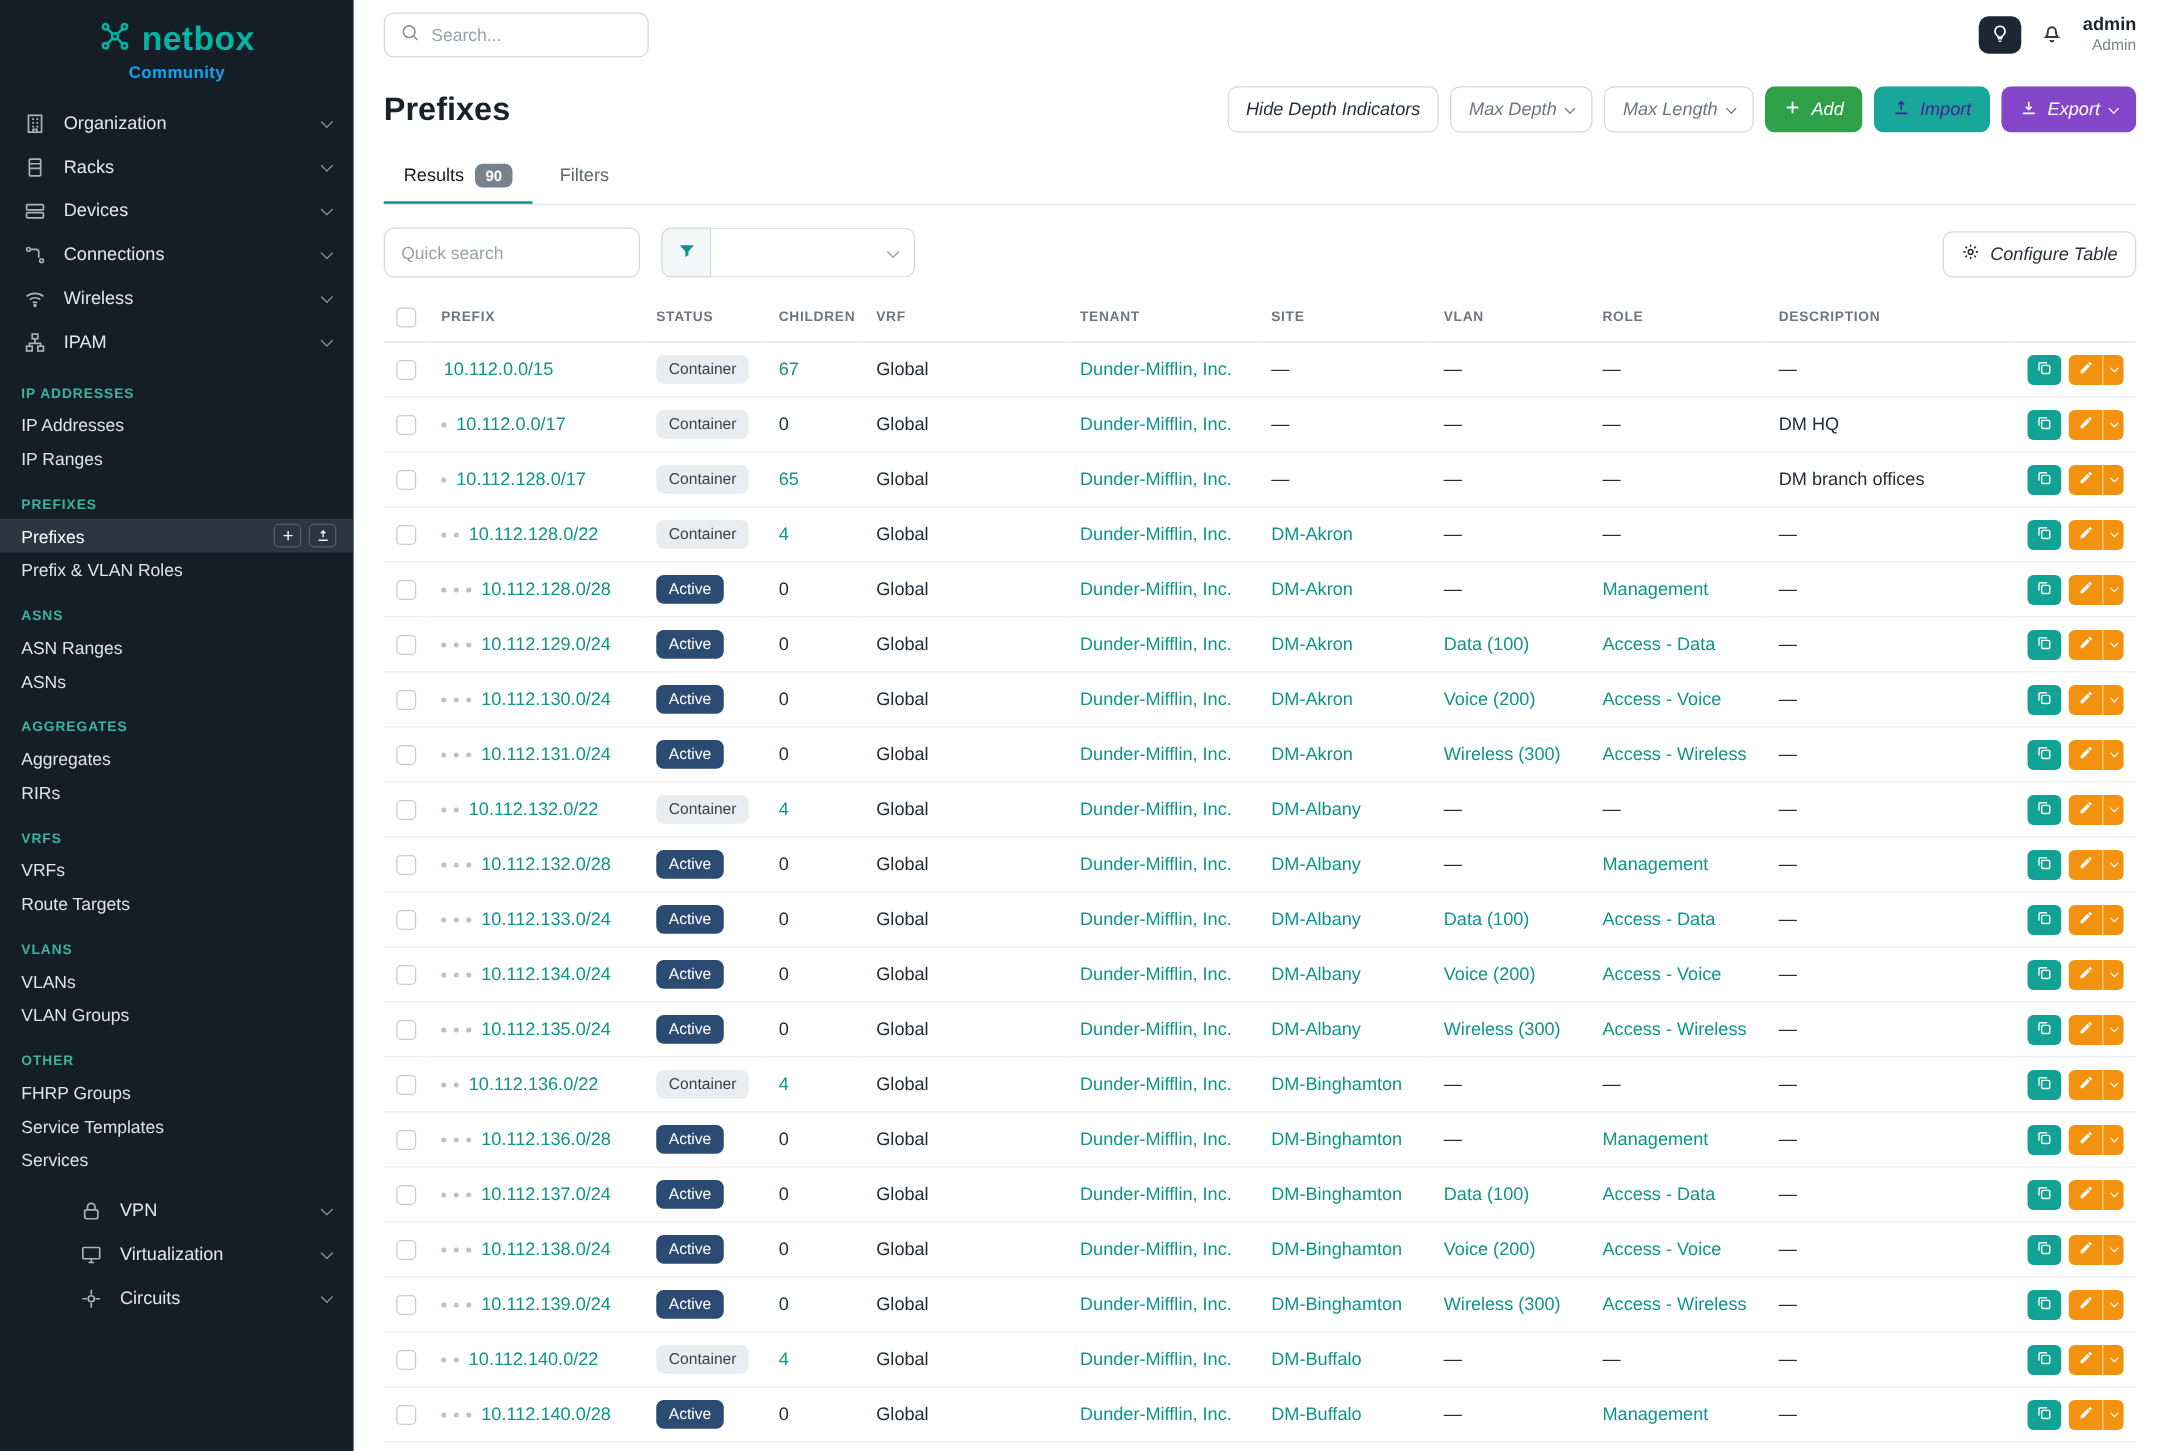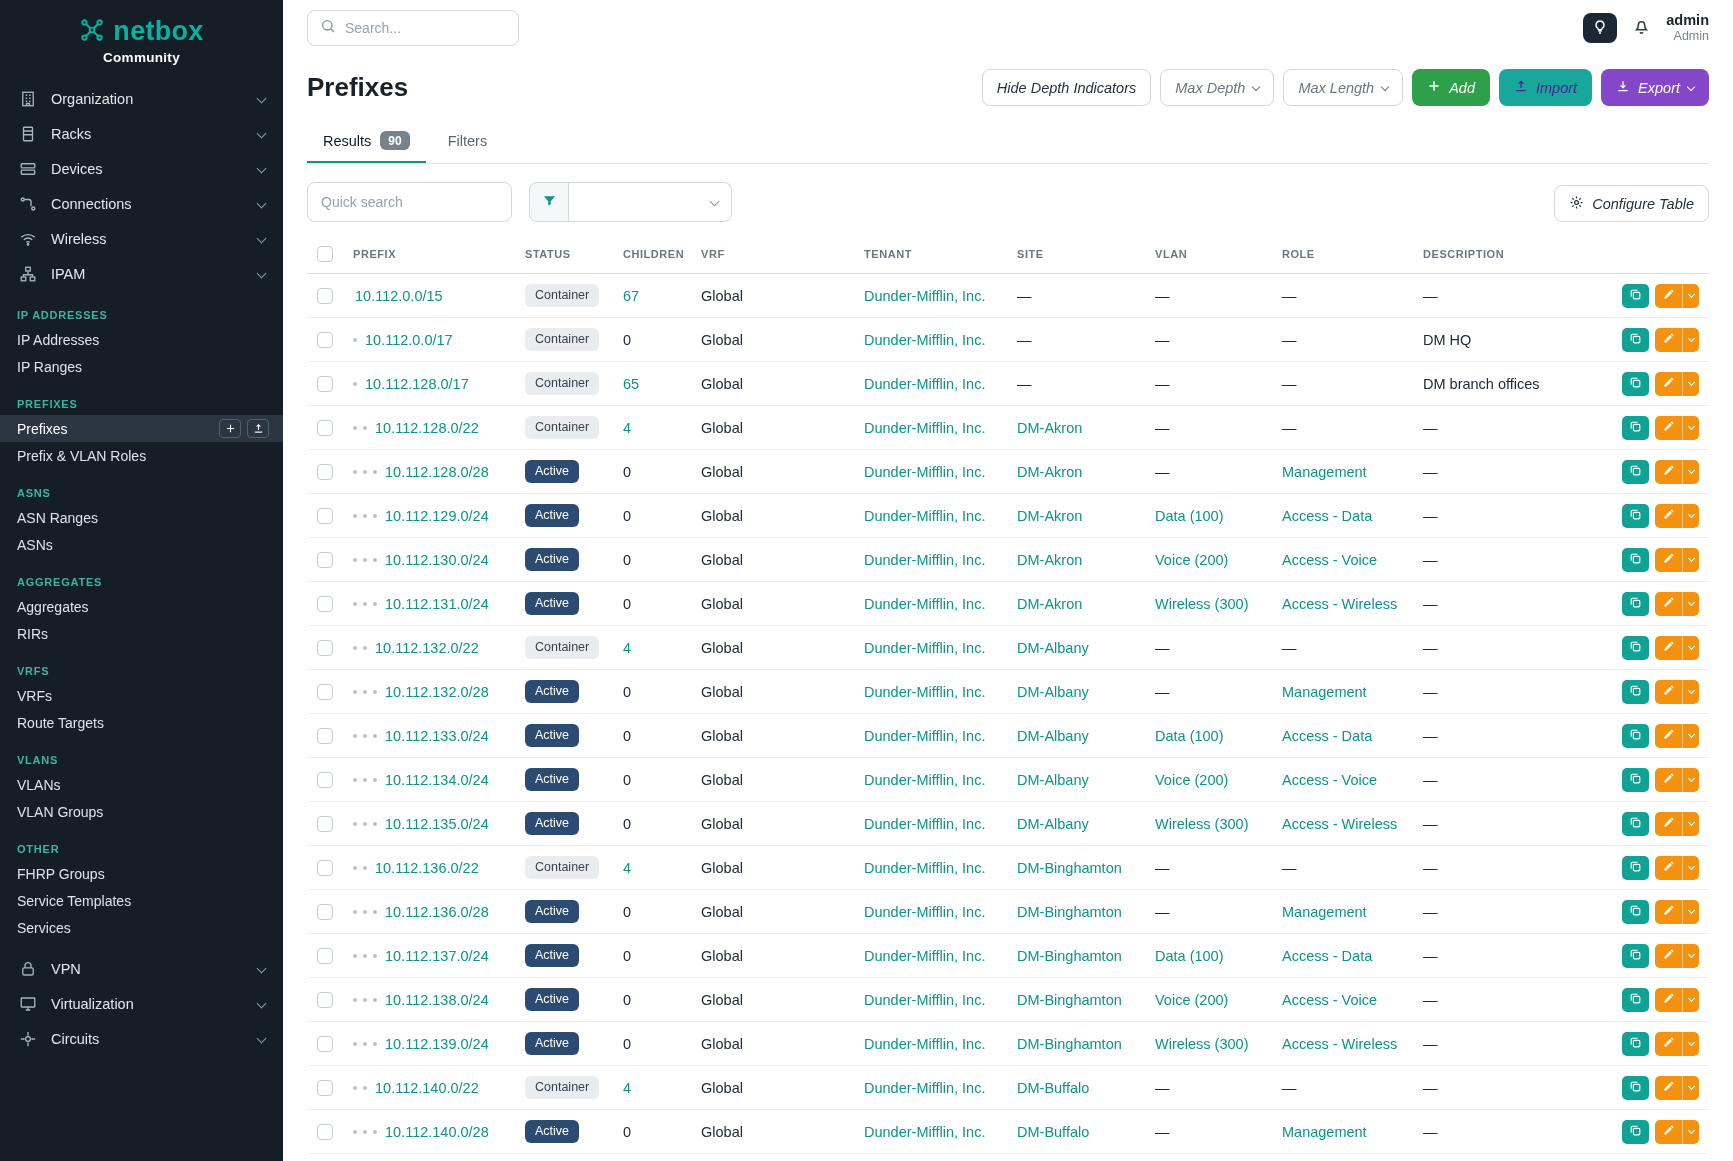--- a/index.html
+++ b/index.html
@@ -5,32 +5,32 @@
   * { margin:0; padding:0; box-sizing:border-box; }
   html,body { width:1733px; height:1161px; overflow:hidden; }
   body { font-family:"Liberation Sans", sans-serif; background:#ffffff; color:#1b2530; }
   .app { display:flex; width:1733px; height:1161px; overflow:hidden; }
 
   
   .sidebar { width:283px; flex-shrink:0; background:#151e27; color:#d5dce2; overflow:hidden; }
   .brand { padding:16px 0 6px; text-align:center; }
   .brand-row { display:flex; align-items:center; justify-content:center; gap:8px; }
   .brand-name { color:#00b5a3; font-size:27px; font-weight:700; letter-spacing:.3px; }
-  .brand-sub { color:#ffffff; font-size:13.5px; font-weight:700; margin-top:3px; letter-spacing:.3px; }
+  .brand-sub { color:#0ea5e9; font-size:13.5px; font-weight:700; margin-top:3px; letter-spacing:.3px; }
   .side-nav { padding-top:10px; }
   .nav-item { display:flex; align-items:center; gap:13px; padding:0 18px; height:35px; font-size:14.5px; color:#e2e7eb; cursor:pointer; }
   .nav-item .icn { width:20px; display:flex; justify-content:center; color:#a7b2bc; }
   .nav-item .chev-wrap { margin-left:auto; color:#8b98a5; }
   .chev { display:inline-block; width:7px; height:7px; border-right:1.7px solid currentColor; border-bottom:1.7px solid currentColor; transform:rotate(45deg); margin-bottom:2px; }
   .section-header { margin-top:13px; padding:5px 17px; font-size:11px; font-weight:700; letter-spacing:.07em; color:#3db3a1; }
   .sub-item { display:flex; align-items:center; padding:0 14px 0 17px; height:27px; font-size:14px; color:#dde3e8; cursor:pointer; }
   .sub-item.active { background:#2b3642; color:#ffffff; }
   .item-actions { margin-left:auto; display:flex; gap:6px; align-items:center; }
   .mini-btn { width:22px; height:19px; border:1px solid #51606e; border-radius:4px; display:flex; align-items:center; justify-content:center; color:#eef2f5; font-size:13px; line-height:1; cursor:pointer; }
-  .bottom-items { margin-top:10px; }
+  .bottom-items { margin-top:10px;padding-left:45px; }
 
   
   .main { flex:1; min-width:0; display:flex; flex-direction:column; background:#fff; }
   .topbar { height:56px; display:flex; align-items:center; padding:0 24px; gap:16px; }
   .search-box { width:212px; height:36px; border:1px solid #d3d8dd; border-radius:8px; display:flex; align-items:center; gap:9px; padding:0 12px; color:#8a939c; background:#fff; }
   .search-box input { border:none; outline:none; flex:1; min-width:0; font-size:14px; color:#2b3540; background:transparent; font-family:inherit; }
   .search-box input::placeholder { color:#98a1aa; }
   .topbar-right { margin-left:auto; display:flex; align-items:center; gap:15px; }
   .bulb-btn { width:34px; height:30px; background:#1c2734; border:none; border-radius:8px; color:#fff; display:flex; align-items:center; justify-content:center; cursor:pointer; }
   .bell-btn { background:none; border:none; color:#323c47; display:flex; cursor:pointer; }

